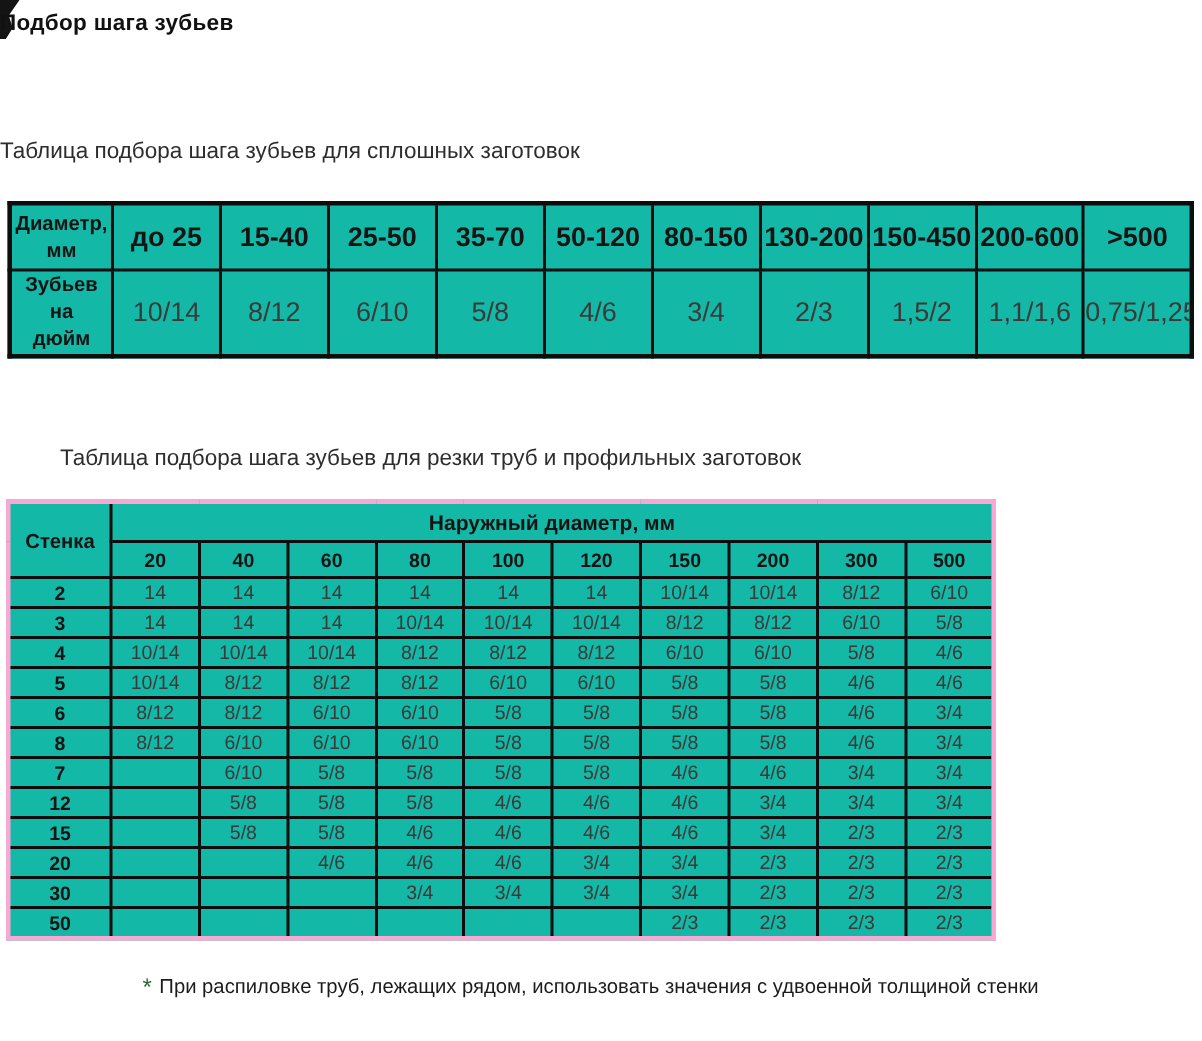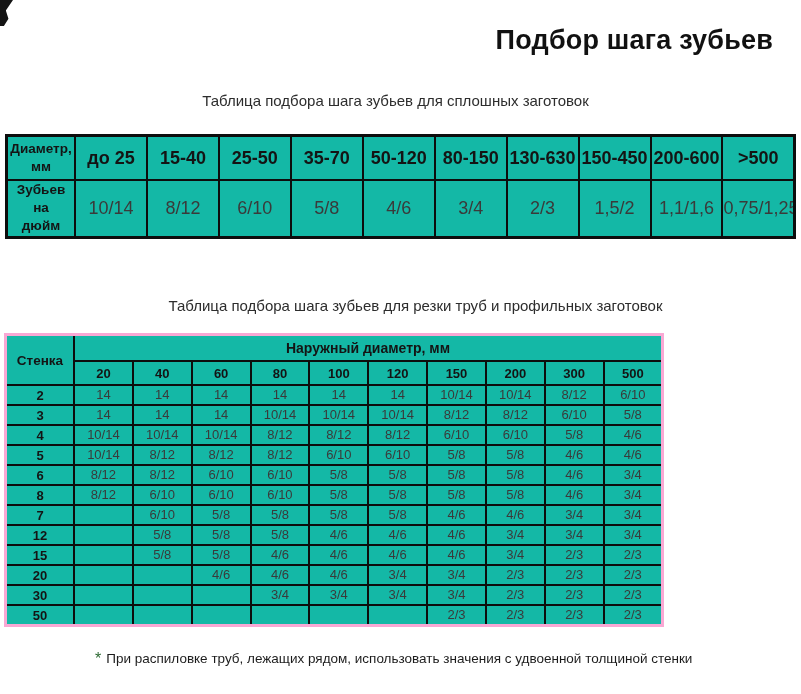--- a/index.html
+++ b/index.html
@@ -8,25 +8,25 @@
     font-family:"Liberation Sans", sans-serif; color:#1a1a1a; overflow:hidden;
   }
   .page { position:absolute; inset:0; }
 
   .corner-mark {
     position:absolute; top:0; left:0; width:13px; height:26px; background:#141414;
     clip-path:polygon(0 0, 100% 0, 45% 40%, 65% 72%, 30% 100%, 0 100%);
   }
 
   .title {
-    position:absolute; top:7px; left:0; right:10px; margin:18px; text-align:right;
-    font-size:27px; font-weight:bold; color:#111; letter-spacing:0.2px;
+    position:absolute; top:7px; left:0; right:10px; margin:0; text-align:left;
+    font-size:15px; font-weight:bold; color:#111; letter-spacing:0.2px;
   }
   .caption {
-    position:absolute; left:0; right:10px; text-align:center;
+    position:absolute; left:0; right:10px; 
     font-size:15px; color:#2d2d2d;
   }
   .caption-1 { top:92px; }
   .caption-2 { top:297px;margin-left:40px; }
 
   table { border-collapse:collapse; table-layout:fixed; background:#14b8a6; }
   th, td { text-align:center; vertical-align:middle; padding:0; overflow:hidden; }
 
   
   .t1 {
@@ -71,21 +71,21 @@
     <tbody id="t1body">
         <tr>
           <th class="rowhead">Диаметр,
 мм</th>
           <th>до 25</th>
           <th>15-40</th>
           <th>25-50</th>
           <th>35-70</th>
           <th>50-120</th>
           <th>80-150</th>
-          <th>130-630</th>
+          <th>130-200</th>
           <th>150-450</th>
           <th>200-600</th>
           <th>&gt;500</th>
         </tr>
         <tr>
           <th class="rowhead">Зубьев на
 дюйм</th>
           <td>10/14</td>
           <td>8/12</td>
           <td>6/10</td>

